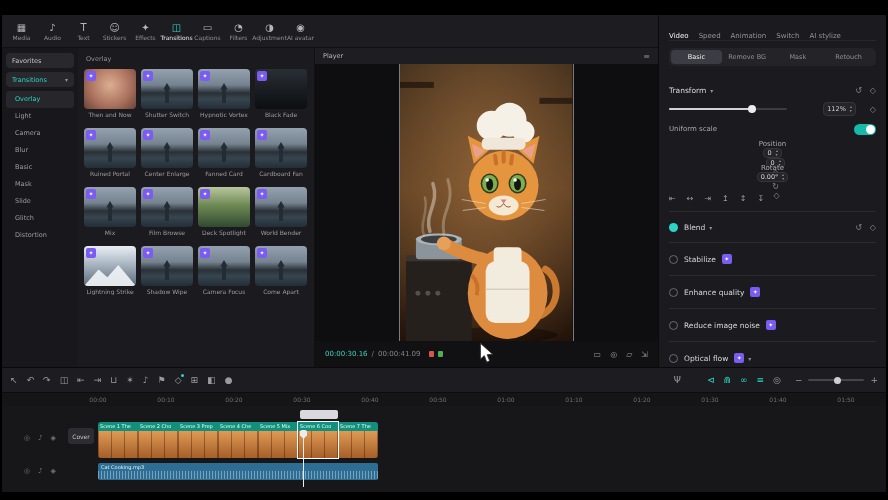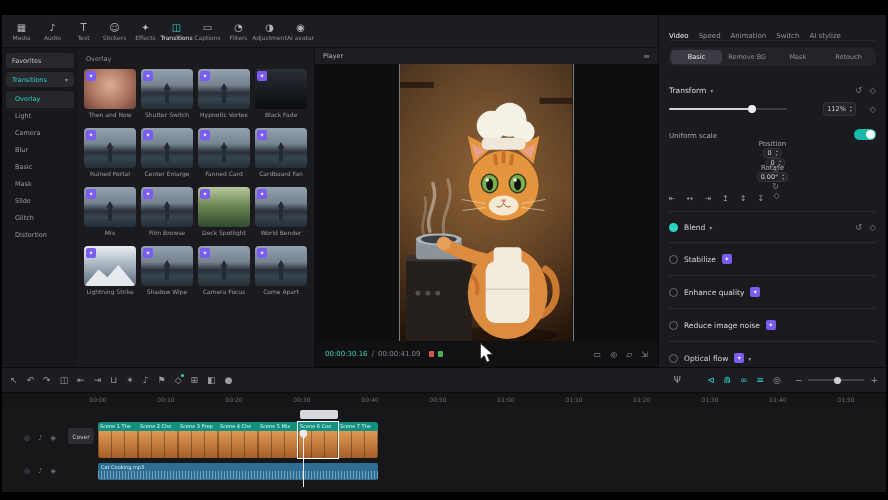--- a/index.html
+++ b/index.html
@@ -77,21 +77,21 @@
   .r-sub { height:13px; }
   .r-slider { height:18px; gap:8px; }
   .slider { position:relative; width:118px; height:2px; background:#3c3c43; border-radius:1px; cursor:pointer; }
   .slider .fill { position:absolute; left:0; top:0; height:2px; background:#d2d2d6; border-radius:1px; }
   .slider .knob { position:absolute; top:-3px; width:8px; height:8px; border-radius:50%; background:#ececef; transform:translateX(-50%); }
   .numbox { display:flex; align-items:center; background:#242429; border:1px solid #35353c; border-radius:4px; height:14px; padding:0 3px 0 3px; cursor:pointer; }
   .nb-val { font-size:6.5px; color:#d2d2d6; }
   .nb-steps { display:flex; flex-direction:column; margin-left:4px; }
   .nb-steps i { font-style:normal; font-size:4px; line-height:4px; color:#8f8f94; }
   .numbox + .numbox { margin-left:6px; }
-  .r-toggle { height:22px;align-items:flex-end; }
+  .r-toggle { height:22px; }
   .toggle { width:22px; height:11px; border-radius:6px; background:#17b9aa; position:relative; cursor:pointer; }
   .toggle::after { content:''; position:absolute; right:1px; top:1px; width:9px; height:9px; border-radius:50%; background:#fff; }
   .r-pos, .r-rot { height:24px;flex-direction:column; }
   .dial { margin-left:6px; }
   .align-row { height:20px; gap:11px; }
   .al-ic { font-size:8px; color:#9a9aa0; cursor:pointer; }
   .insp-div { height:1px; background:#2b2b30; margin:3px 0; }
   .dot-toggle { width:9px; height:9px; border-radius:50%; background:#2bd4c4; margin-right:6px; cursor:pointer; }
   .circle-toggle { width:9px; height:9px; border-radius:50%; border:1px solid #6a6a70; margin-right:6px; cursor:pointer; }
   .r-blend { height:24px; }

